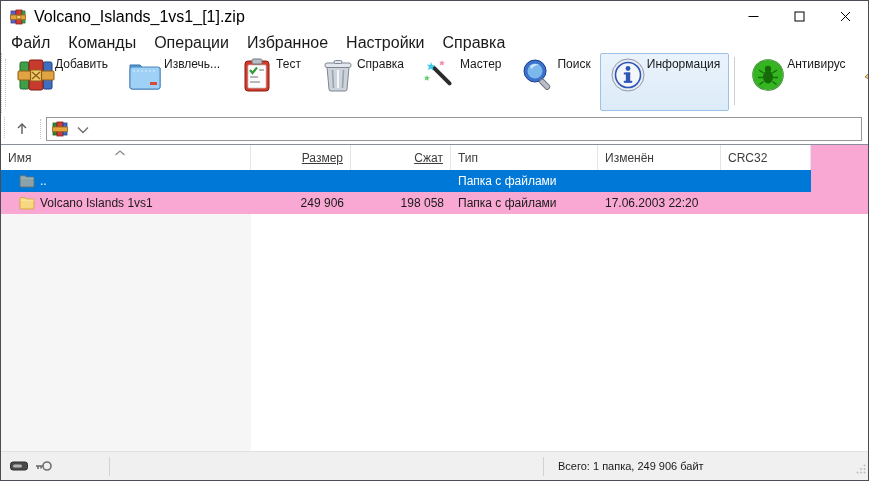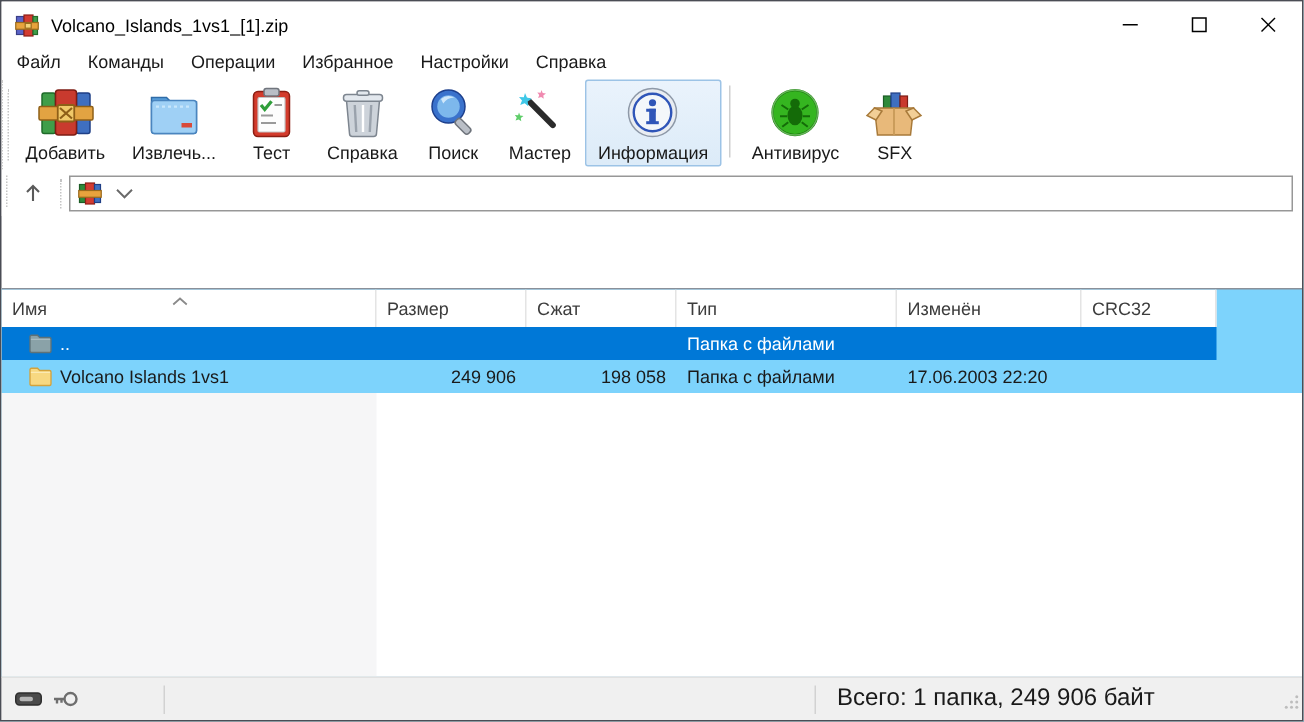--- a/index.html
+++ b/index.html
@@ -8,74 +8,74 @@
 
   .window{
     width:869px; height:481px; background:#fff;
     border:1px solid #4a4d55; display:flex; flex-direction:column;
     position:relative; overflow:hidden;
   }
 
   
   .titlebar{ height:31px; display:flex; align-items:center; background:#fff; flex:0 0 auto; }
   .titlebar .app-icon{ width:16px; height:16px; margin:0 8px 0 9px; flex:0 0 auto; }
-  .titlebar .title{ font-size:12px; color:#000; flex:1 1 auto; white-space:nowrap; overflow:hidden; }
+  .titlebar .title{ font-size:16px; color:#000; flex:1 1 auto; white-space:nowrap; overflow:hidden; }
   .win-controls{ display:flex; height:31px; flex:0 0 auto; }
   .win-btn{ width:46px; height:31px; display:flex; align-items:center; justify-content:center; }
   .win-btn svg{ display:block; }
 
   
-  .menubar{ height:21px; display:flex; align-items:flex-start; background:#fff; font-size:12px; color:#1a1a1a; flex:0 0 auto; }
+  .menubar{ height:21px; display:flex; align-items:center; background:#fff; font-size:16px; color:#1a1a1a; flex:0 0 auto; }
   .menu-item{ padding:2px 9px; white-space:nowrap; }
   .menu-item:first-child{ padding-left:10px; }
 
   
   .toolbar{ height:60px; display:flex; align-items:flex-start; background:#fff; padding-left:6px; flex:0 0 auto;
             border-left:1px dotted #c9c9c9; position:relative;}
   .toolbar::before{ content:""; position:absolute; left:3px; top:6px; bottom:6px; border-left:1px dotted #c4c4c4; }
-  .tool-btn{ display:flex; flex-direction:column; align-items:center; justify-content:flex-start;
+  .tool-btn{ display:flex; flex-direction:row; align-items:flex-start; justify-content:flex-start;
              padding:2px 8px 0 8px; height:58px; border:1px solid transparent; border-radius:2px; }
   .tool-btn .ticon{ width:38px; height:38px; display:flex; align-items:center; justify-content:center; }
   .tool-btn .tlabel{ font-size:12px; color:#1a1a1a; margin-top:1px; white-space:nowrap; }
   .tool-btn.active{ background:linear-gradient(#eaf3fc,#dcebf8); border:1px solid #9cc3e6; }
   .tool-sep{ width:1px; background:#cfcfcf; height:48px; margin:4px 5px 0 5px; flex:0 0 auto; }
 
   
   .addressband{ height:31px; display:flex; align-items:center; background:#fff; padding:0 6px 0 0; flex:0 0 auto; position:relative; }
   .addressband::before{ content:""; position:absolute; left:3px; top:4px; bottom:6px; border-left:1px dotted #c4c4c4; }
   .up-btn{ width:30px; height:24px; margin-left:6px; display:flex; align-items:center; justify-content:center; flex:0 0 auto; }
   .band-grip{ width:1px; border-left:1px dotted #c4c4c4; height:20px; margin:0 5px 0 3px; flex:0 0 auto; }
   .address-combo{ flex:1 1 auto; height:24px; border:1px solid #979797; background:#fff;
                   display:flex; align-items:center; padding:0 4px 0 5px; }
   .address-combo .mini-icon{ width:16px; height:16px; margin-right:6px; flex:0 0 auto; }
   .address-combo .addr-text{ font-size:12px; color:#000; flex:1 1 auto; white-space:nowrap; overflow:hidden; }
   .combo-chevron{ flex:0 0 auto; padding:0 3px; }
 
   
-  .filelist{ flex:1 1 auto; border-top:1px solid #8a9099; position:relative; background:#7dd3fc; overflow:hidden;margin-top:48px; }
+  .filelist{ flex:1 1 auto; border-top:1px solid #8a9099; position:relative; background:#f9a8d4; overflow:hidden; }
   .cols{ display:grid; grid-template-columns:250px 100px 100px 147px 123px 90px; width:810px; }
   .lheader{ height:25px; font-size:12px; color:#3c3c3c; position:relative; background:#fff; }
   .lheader .hcell{ display:flex; align-items:center; padding:0 7px; border-right:1px solid #e4e4e4; height:25px; }
-  .lheader .hcell.num{ justify-content:flex-start; }
+  .lheader .hcell.num{ justify-content:flex-end;text-decoration:underline; }
   .sort-arrow{ position:absolute; left:113px; top:0px; }
   .lrow{ height:22px; font-size:12px; color:#1a1a1a; }
   .lrow .cell{ display:flex; align-items:center; padding:0 7px; white-space:nowrap; overflow:hidden; }
   .lrow .cell.num{ justify-content:flex-end; }
   .lrow .cell.name{ padding-left:18px; }
   .lrow .cell.name .fic{ width:16px; height:16px; margin-right:5px; flex:0 0 auto; }
   .lrow.selected{ background:#0078d7; color:#fff; }
   .empty-area{ position:absolute; top:69px; left:0; right:0; bottom:0; background:#fff; }
   .empty-area .name-col-shade{ position:absolute; left:0; top:0; bottom:0; width:250px; background:#f6f6f7; }
 
   
   .statusbar{ height:29px; background:#f0f0f0; border-top:1px solid #e1e1e1; display:flex; align-items:center; flex:0 0 auto; position:relative; }
   .sb-icons{ display:flex; align-items:center; gap:7px; padding-left:9px; width:108px; }
   .sb-sep{ width:1px; height:19px; background:#d2d2d2; flex:0 0 auto; }
   .sb-mid{ width:433px; }
-  .sb-total{ font-size:16px; color:#1a1a1a; padding-left:14px; white-space:nowrap; }
+  .sb-total{ font-size:11px; color:#1a1a1a; padding-left:14px; white-space:nowrap; }
   .resize-grip{ position:absolute; right:2px; bottom:2px; }
 </style>
 </head>
 <body>
 
 <div class="window">
 
   <div class="titlebar">
     <span class="app-icon">
       <svg width="16" height="16" viewBox="0 0 16 16">
@@ -171,39 +171,39 @@
           <line x1="19" y1="14" x2="19" y2="32" stroke="#ffffff" stroke-width="1.6"></line>
           <line x1="24.5" y1="14" x2="23.5" y2="32" stroke="#9aa2ac" stroke-width="1.6"></line>
         </svg>
       </span>
       <span class="tlabel">Справка</span>
     </div>
 
     <div class="tool-btn">
       <span class="ticon">
         <svg width="38" height="38" viewBox="0 0 38 38">
+          <rect x="12" y="9" width="26" height="4" rx="2" transform="rotate(45 12 9)" fill="#2b2b2b"></rect>
+          <path d="M9 6 L10.3 9 L13.5 9.8 L10.8 11.6 L11.2 14.8 L8.8 12.8 L5.8 14 L7 11 L5 8.6 L8.2 8.9 Z" fill="#3fc8e8"></path>
+          <path d="M20 4 L20.8 6 L23 6.4 L21.2 7.7 L21.5 9.9 L19.8 8.6 L17.7 9.4 L18.5 7.3 L17.2 5.7 L19.4 5.8 Z" fill="#f08ab0"></path>
+          <path d="M5 19 L5.8 21 L8 21.4 L6.2 22.7 L6.5 24.9 L4.8 23.6 L2.7 24.4 L3.5 22.3 L2.2 20.7 L4.4 20.8 Z" fill="#5fce6a"></path>
+        </svg>
+      </span>
+      <span class="tlabel">Мастер</span>
+    </div>
+
+    <div class="tool-btn">
+      <span class="ticon">
+        <svg width="38" height="38" viewBox="0 0 38 38">
           <circle cx="16" cy="15" r="11" fill="#3a72cc" stroke="#1d3f8c" stroke-width="1"></circle>
           <circle cx="16" cy="15" r="7.5" fill="#7db8ec"></circle>
           <path d="M11 10 Q15 6.5 20 9 Q15 9 12.5 13 Z" fill="#cfe7fa"></path>
           <rect x="23.2" y="22.2" width="12" height="5" rx="2" transform="rotate(45 23.2 22.2)" fill="#b9bec6" stroke="#6e737b" stroke-width="1"></rect>
         </svg>
       </span>
       <span class="tlabel">Поиск</span>
-    </div>
-
-    <div class="tool-btn">
-      <span class="ticon">
-        <svg width="38" height="38" viewBox="0 0 38 38">
-          <rect x="12" y="9" width="26" height="4" rx="2" transform="rotate(45 12 9)" fill="#2b2b2b"></rect>
-          <path d="M9 6 L10.3 9 L13.5 9.8 L10.8 11.6 L11.2 14.8 L8.8 12.8 L5.8 14 L7 11 L5 8.6 L8.2 8.9 Z" fill="#3fc8e8"></path>
-          <path d="M20 4 L20.8 6 L23 6.4 L21.2 7.7 L21.5 9.9 L19.8 8.6 L17.7 9.4 L18.5 7.3 L17.2 5.7 L19.4 5.8 Z" fill="#f08ab0"></path>
-          <path d="M5 19 L5.8 21 L8 21.4 L6.2 22.7 L6.5 24.9 L4.8 23.6 L2.7 24.4 L3.5 22.3 L2.2 20.7 L4.4 20.8 Z" fill="#5fce6a"></path>
-        </svg>
-      </span>
-      <span class="tlabel">Мастер</span>
     </div>
 
     <div class="tool-btn active">
       <span class="ticon">
         <svg width="38" height="38" viewBox="0 0 38 38">
           <circle cx="19" cy="19" r="16" fill="#e9edf2" stroke="#8e99a8" stroke-width="1"></circle>
           <circle cx="19" cy="19" r="12.5" fill="#f4f7fa" stroke="#2f55b8" stroke-width="1.6"></circle>
           <circle cx="19" cy="12.5" r="2.4" fill="#2f55b8"></circle>
           <rect x="16.8" y="16.5" width="4.4" height="10" fill="#2f55b8"></rect>
           <rect x="14.8" y="16.5" width="6.4" height="2" fill="#2f55b8"></rect>

